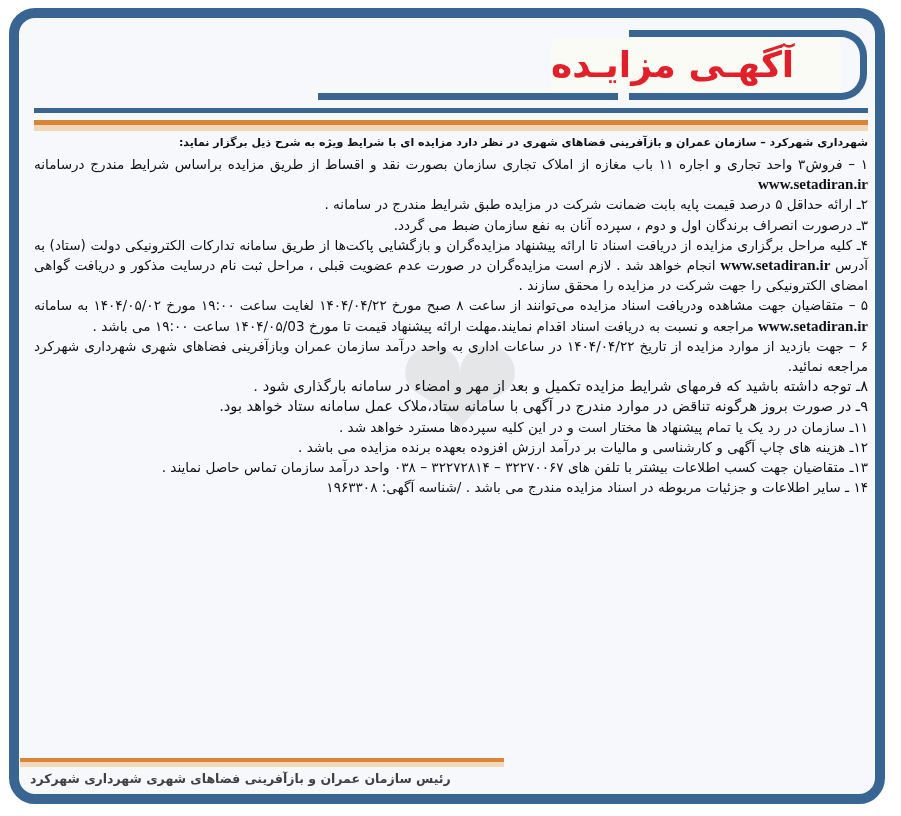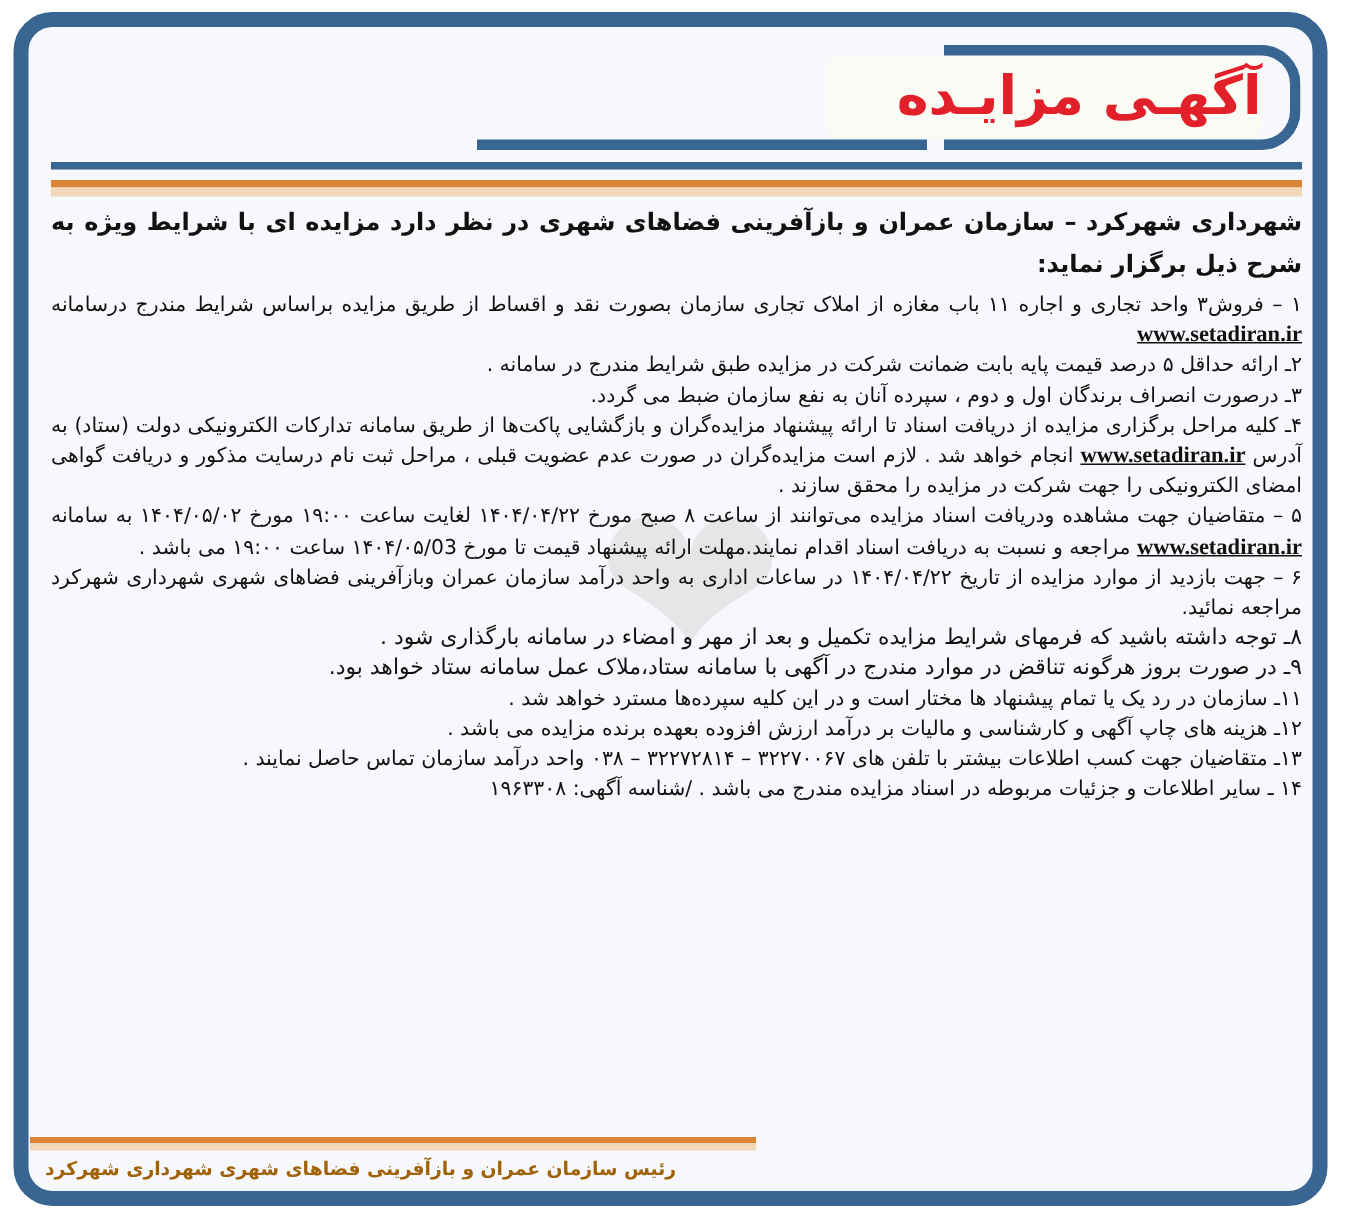--- a/index.html
+++ b/index.html
@@ -15,47 +15,47 @@
     border-top: 7px solid #386591; border-right: 7px solid #386591;
     border-bottom: 7px solid #386591; border-radius: 0 26px 26px 0;
     box-sizing: border-box;
   }
   .title-underline {
     position: absolute; left: 318px; top: 93px; width: 300px; height: 7px;
     background: #386591;
   }
   .title-text {
     position: absolute; right: 60px; top: 38px; width: 290px; height: 54px;
-    direction: rtl; text-align: right; color: #e2202a;
+    direction: rtl; text-align: left; color: #e2202a;
     font-family: "DejaVu Sans", sans-serif; font-weight: bold; font-size: 36px;
     line-height: 54px; background: #fbfbf6; border-radius: 8px;
   }
   .rule-blue { position: absolute; left: 34px; top: 108px; width: 834px; height: 5px; background: #386591; }
   .rule-orange { position: absolute; left: 34px; top: 120px; width: 834px; height: 5px; background: #da8438; }
   .rule-orange-light { position: absolute; left: 34px; top: 125px; width: 834px; height: 6px; background: #f2d7b9; }
   .content {
     position: absolute; left: 34px; top: 134px; width: 834px;
     direction: rtl; text-align: justify; color: #111;
     font-family: "DejaVu Sans", sans-serif; font-size: 13.6px; line-height: 20.2px;
   }
   .content p { margin: 0; }
-  .intro { font-weight: bold; font-size: 16px; line-height: 28px; margin-bottom: 3px !important; }
+  .intro { font-weight: bold; font-size: 11px; line-height: 17px; margin-bottom: 3px !important; }
   .bold-item { font-weight: normal; font-size: 14.6px; }
-  .url { font-family: "Liberation Serif", serif; font-weight: bold; font-size: 15px; direction: ltr; unicode-bidi: embed; text-decoration: underline; }
+  .url { font-family: "Liberation Serif", serif; font-weight: bold; font-size: 15px; direction: ltr; unicode-bidi: embed; }
   .watermark {
     position: absolute; left: 330px; top: 270px; width: 260px; height: 240px;
     color: rgba(150,150,150,0.18); font-family: "DejaVu Sans", sans-serif;
     font-size: 150px; font-weight: bold; line-height: 240px; text-align: center;
     pointer-events: none;
   }
   .rule-bottom-orange { position: absolute; left: 20px; top: 758px; width: 484px; height: 4px; background: #da8438; }
   .rule-bottom-light { position: absolute; left: 20px; top: 762px; width: 484px; height: 5px; background: #f2d7b9; }
   .signature {
     position: absolute; left: 30px; top: 771px; width: 500px; direction: rtl; text-align: left;
-    font-family: "DejaVu Sans", sans-serif; font-weight: bold; font-size: 12.5px; color: #a16207;
+    font-family: "DejaVu Sans", sans-serif; font-weight: bold; font-size: 12.5px; color: #404040;
   }
 </style>
 </head>
 <body>
 
 <div class="frame"></div>
 
 <div class="title-box"></div>
 <div class="title-underline"></div>
 <div class="title-text">آگهـی مزایـده</div>

